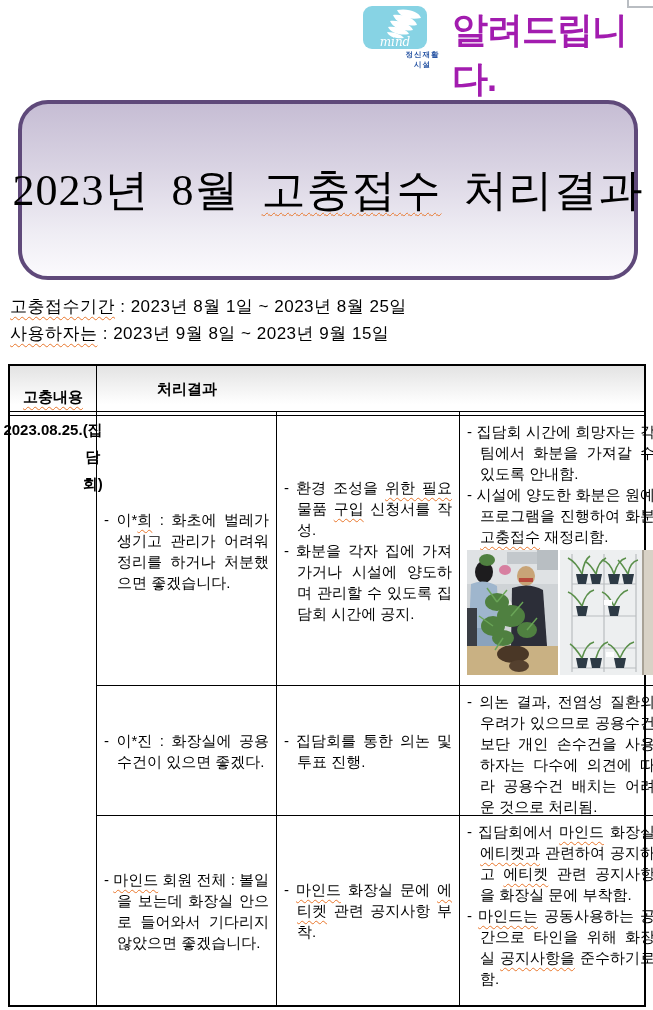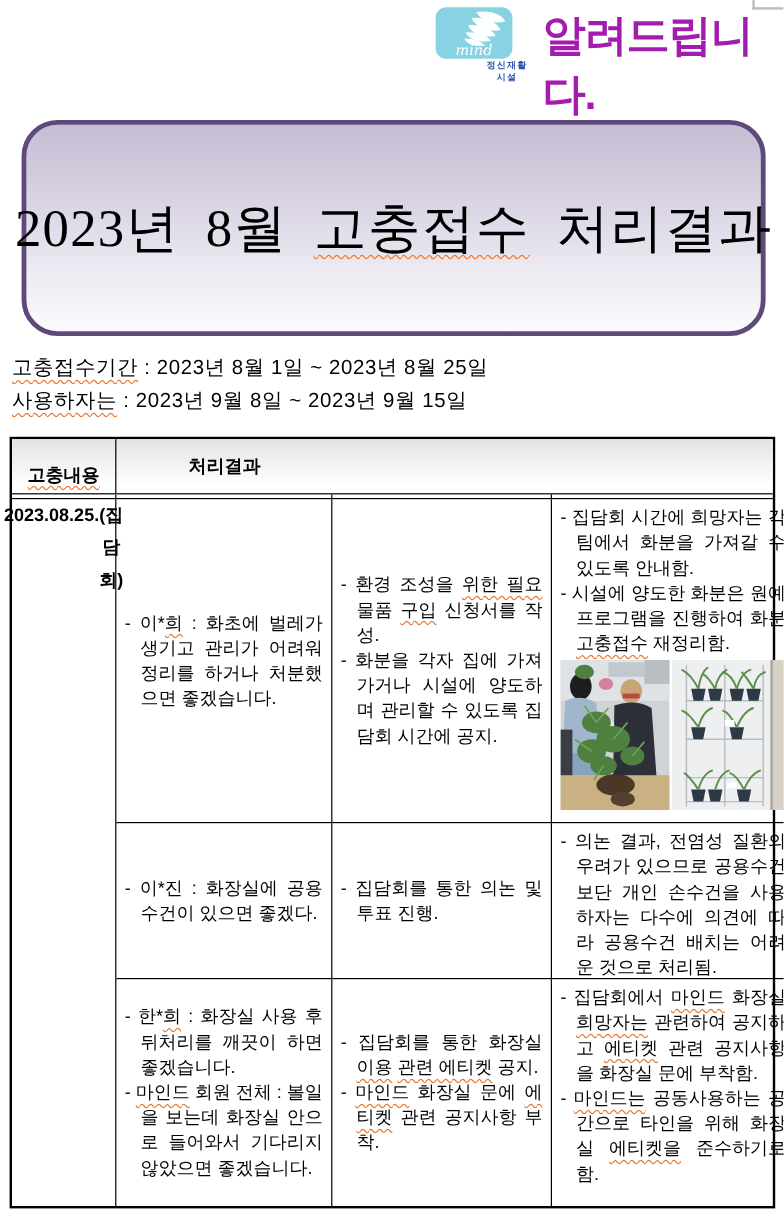--- a/index.html
+++ b/index.html
@@ -212,25 +212,23 @@
       <div class="td col2 row2 v-center" style="grid-area: 2 / 2;">
         <p class="bullet">- 이*진 : 화장실에 공용수건이 있으면 좋겠다.</p>
       </div>
       <div class="td col3 row2 v-center" style="grid-area: 2 / 3; align-items: flex-end;">
         <p class="bullet">- 집담회를 통한 의논 및 투표 진행.</p>
       </div>
       <div class="td col4 row2 v-top" style="grid-area: 2 / 4;">
         <p class="bullet">- 의논 결과, 전염성 질환의 우려가 있으므로 공용수건보단 개인 손수건을 사용하자는 다수에 의견에 따라 공용수건 배치는 어려운 것으로 처리됨.</p>
       </div>
       <div class="td col2 row3 v-center" style="grid-area: 3 / 2;">
-        <p class="bullet">- 한*<span class="wavy">희</span> : 화장실 사용 후 뒤처리를 깨끗이 하면 좋겠습니다.</p>
         <p class="bullet">- <span class="wavy">마인드</span> 회원 전체 : 볼일을 보는데 화장실 안으로 들어와서 기다리지 않았으면 좋겠습니다.</p>
       </div>
       <div class="td col3 row3 v-center" style="grid-area: 3 / 3;">
-        <p class="bullet">- 집담회를 통한 화장실 <span class="wavy">이용</span> <span class="wavy">관련 에티켓</span> 공지.</p>
         <p class="bullet">- <span class="wavy">마인드</span> 화장실 문에 <span class="wavy">에티켓</span> 관련 공지사항 부착.</p>
       </div>
       <div class="td col4 row3 v-top" style="grid-area: 3 / 4;">
-        <p class="bullet">- 집담회에서 <span class="wavy">마인드</span> 화장실 <span class="wavy">희망자는</span> 관련하여 공지하고 <span class="wavy">에티켓</span> 관련 공지사항을 화장실 문에 부착함.</p>
-        <p class="bullet">- <span class="wavy">마인드는</span> 공동사용하는 공간으로 타인을 위해 화장실 <span class="wavy">에티켓을</span> 준수하기로 함.</p>
+        <p class="bullet">- 집담회에서 <span class="wavy">마인드</span> 화장실 <span class="wavy">에티켓과</span> 관련하여 공지하고 <span class="wavy">에티켓</span> 관련 공지사항을 화장실 문에 부착함.</p>
+        <p class="bullet">- <span class="wavy">마인드는</span> 공동사용하는 공간으로 타인을 위해 화장실 <span class="wavy">공지사항을</span> 준수하기로 함.</p>
       </div>
     </div>
 </div>
 
 </body></html>

